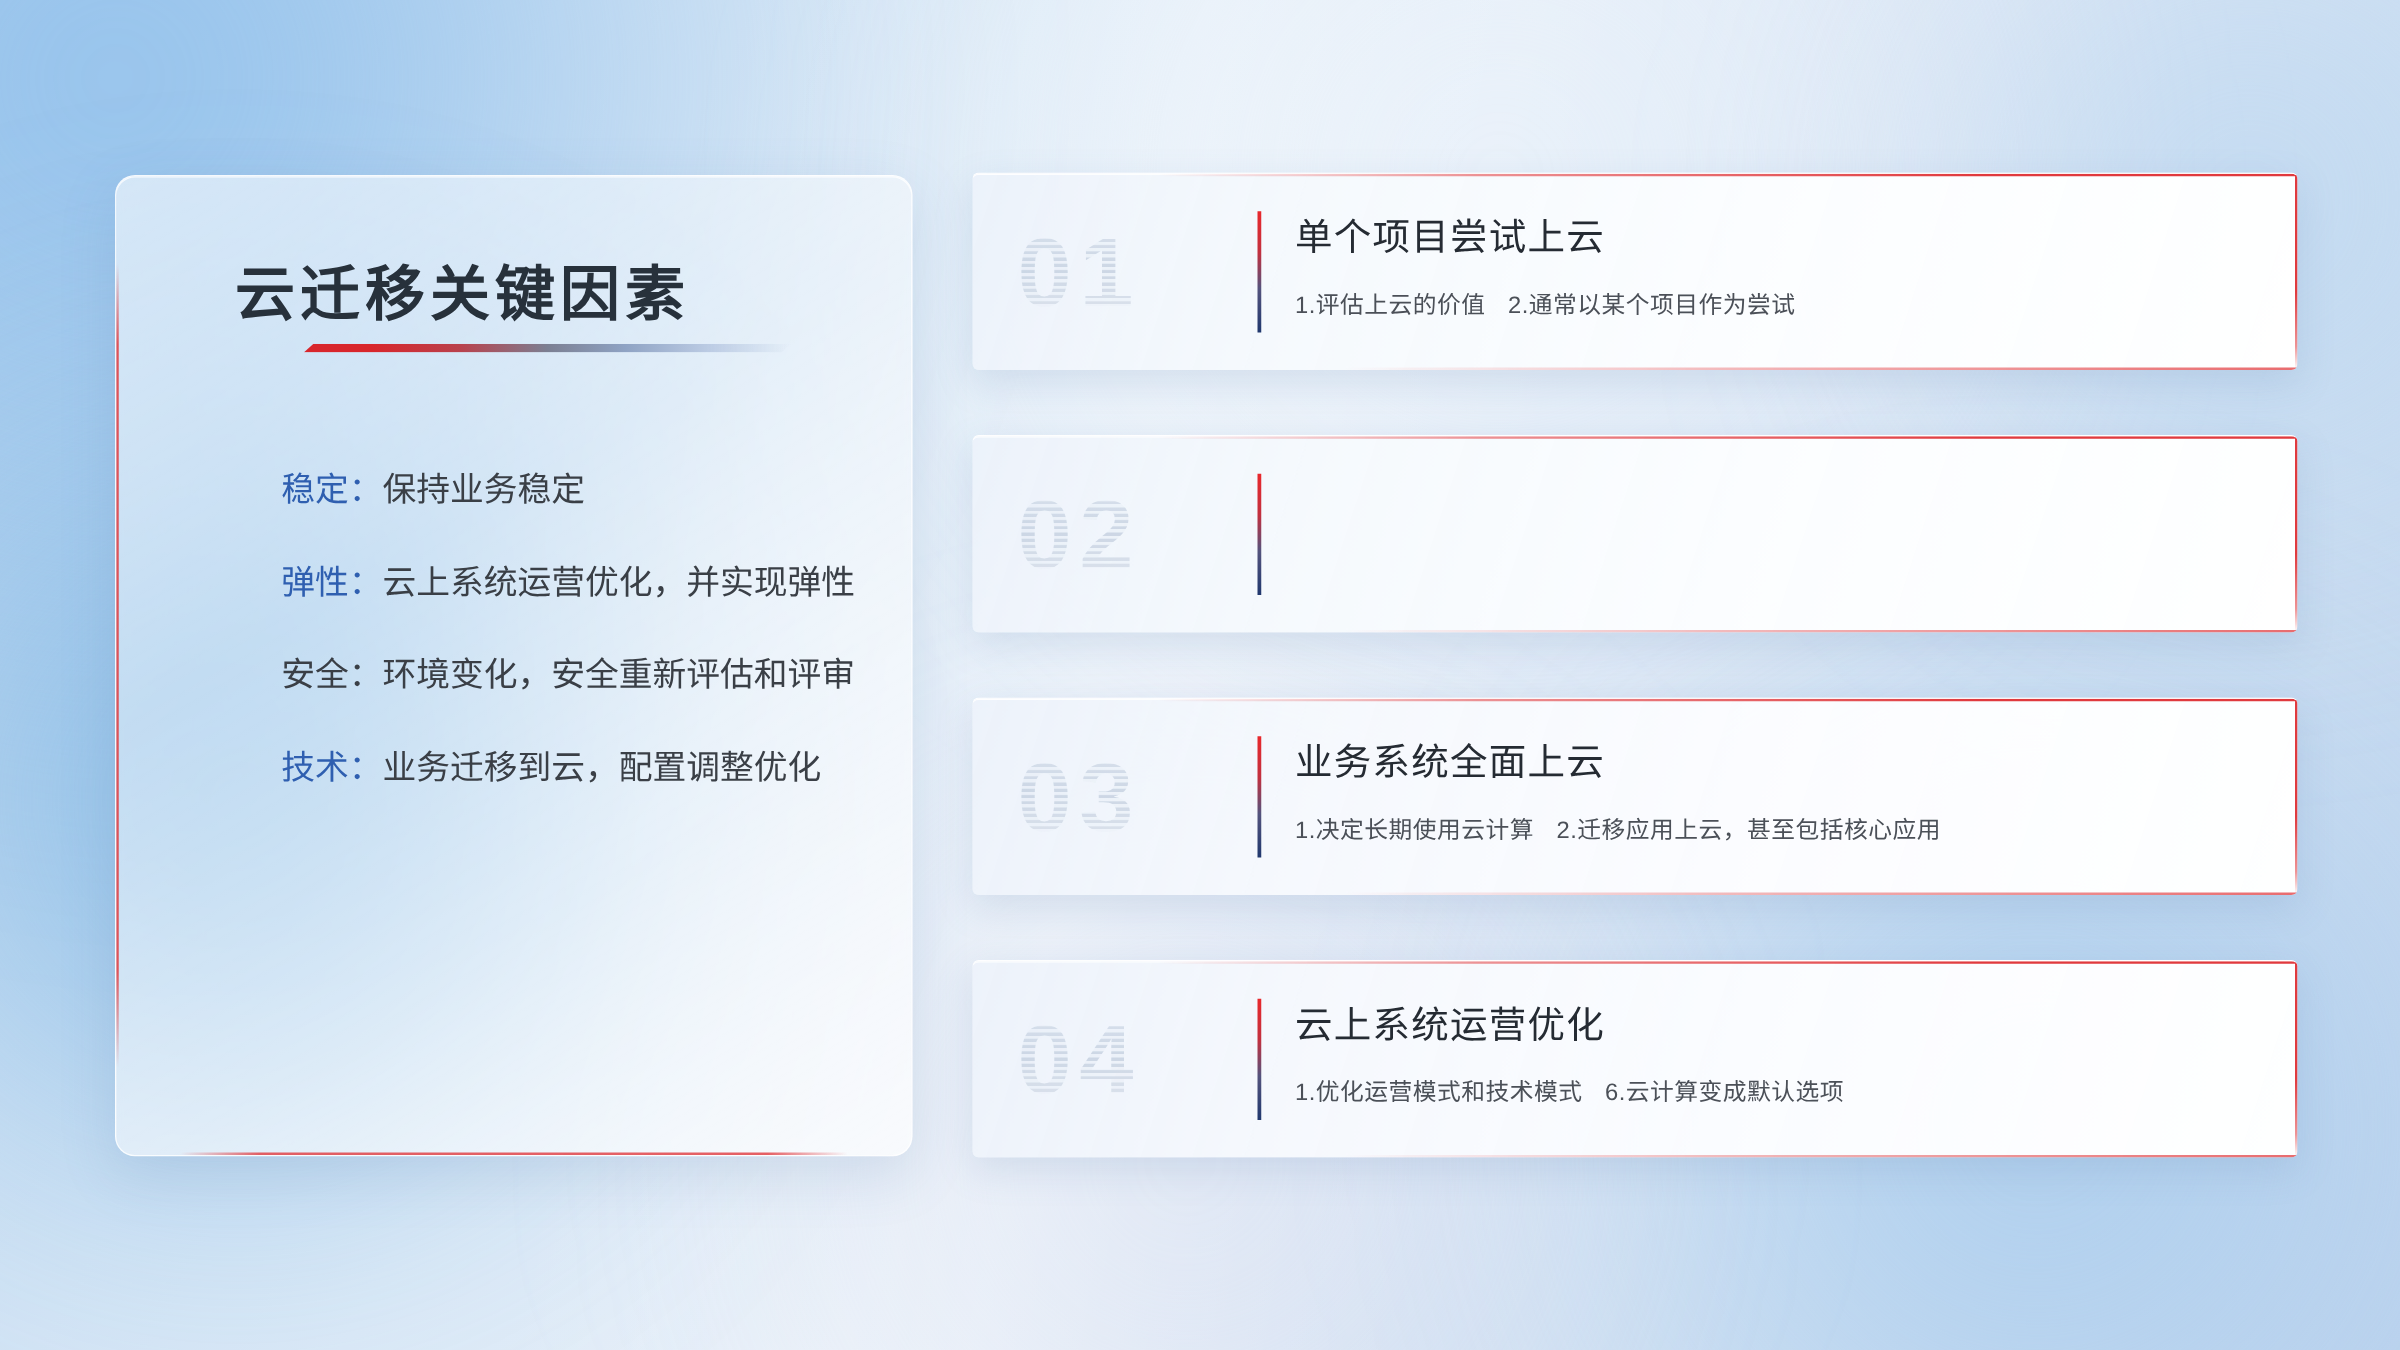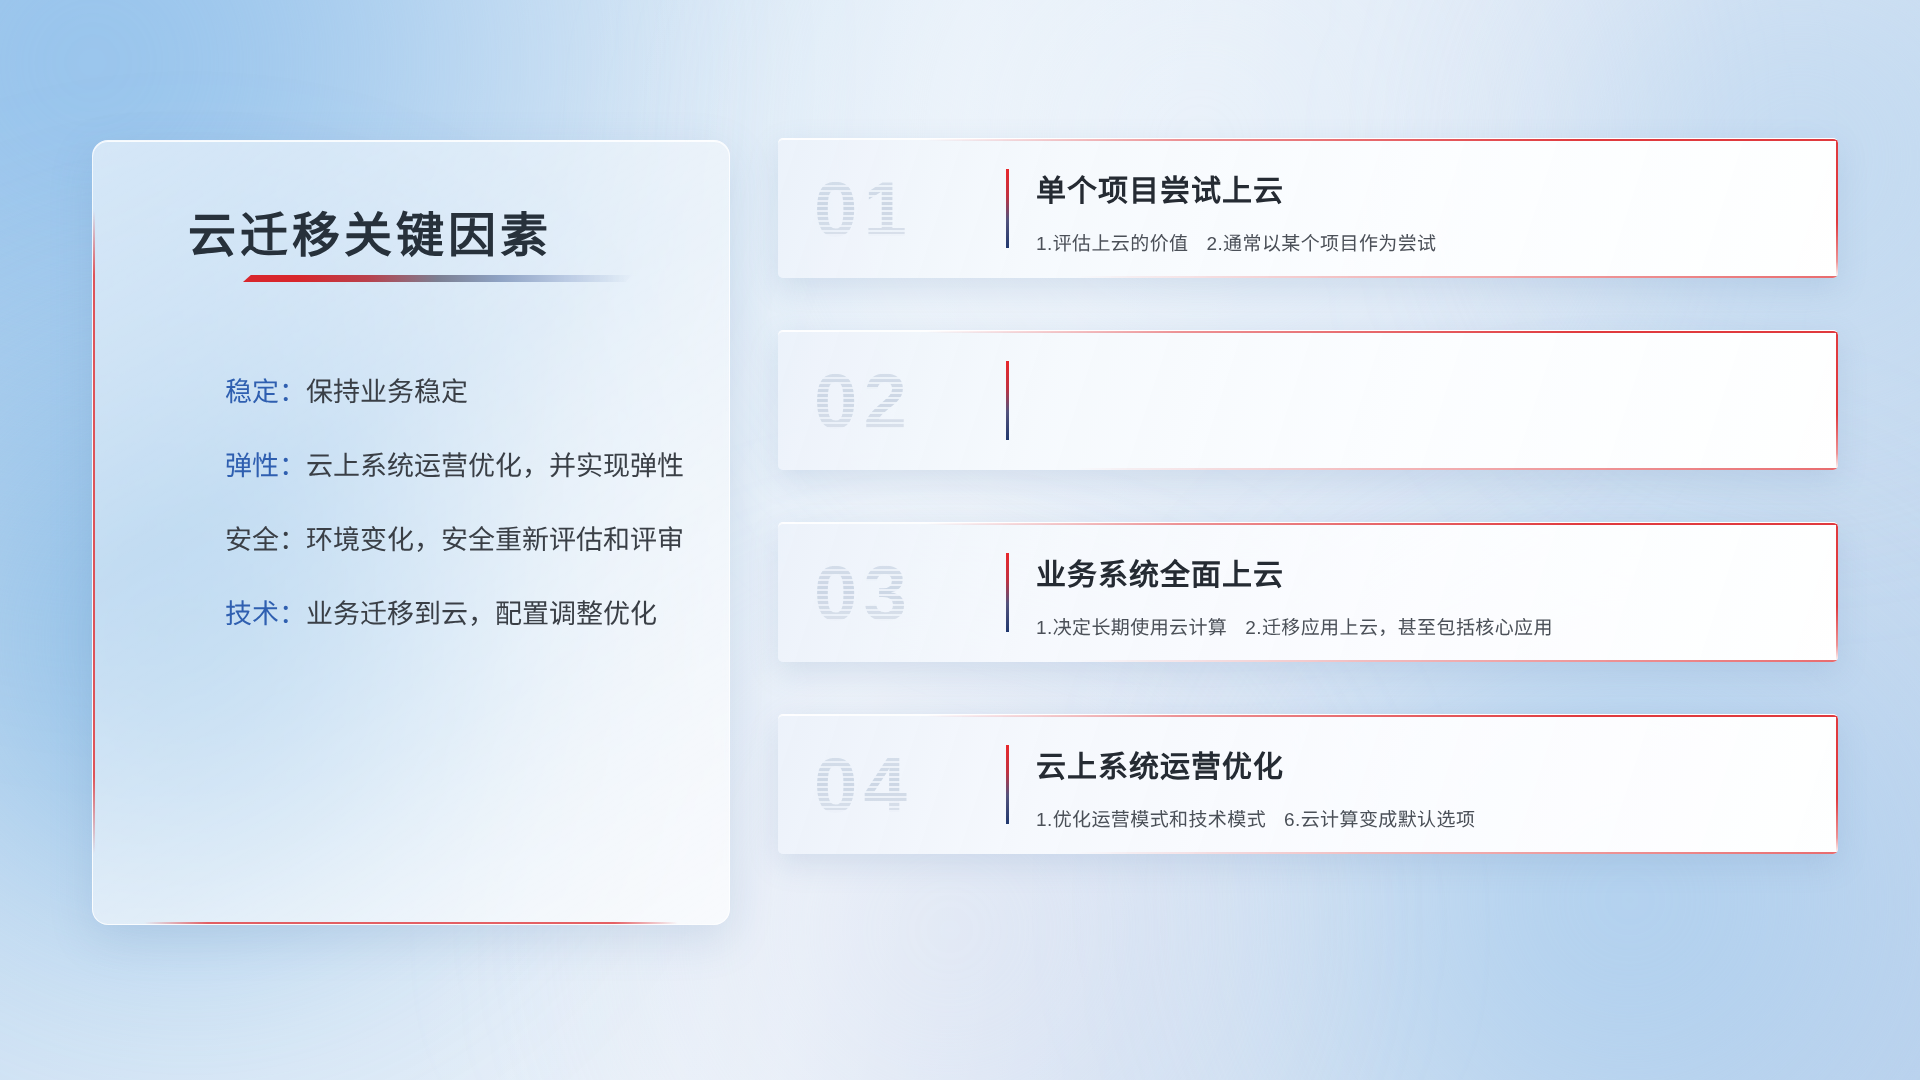--- a/index.html
+++ b/index.html
@@ -98,21 +98,21 @@
   }
   .factor-row .f-label { font-weight:400; }
   .f-label.accent { color:#2f5fb0; }
   .f-label.plain  { color:#3a3f46; }
   .factor-row.wrap { white-space:normal; line-height:1.92; margin-bottom:0; }
 
   
   .steps { position:absolute; left:778px; top:138px; width:1060px; }
   .step-card {
     position:relative;
-    height:140px;
+    height:158px;
     margin-bottom:52px;
     border-radius:5px;
     background:linear-gradient(108deg,
         rgba(236,242,250,.92) 0%,
         rgba(246,249,253,.95) 26%,
         rgba(252,253,255,.97) 58%,
         rgba(255,255,255,.99) 100%);
     box-shadow:0 10px 30px rgba(92,131,176,.17), inset 0 1px 0 rgba(255,255,255,.9);
     overflow:hidden;
     border-top:1px solid rgba(255,255,255,.9);
@@ -143,21 +143,21 @@
     -webkit-background-clip:text; background-clip:text;
     -webkit-text-fill-color:transparent;
     user-select:none;
   }
   .step-divider{
     position:absolute; left:228px; top:30px; bottom:30px; width:3px;
     background:linear-gradient(180deg, #e8282c 0%, #c2303f 34%, #53537d 64%, #20386e 100%);
   }
   .step-body { position:absolute; left:258px; top:34px; right:34px; }
   .step-title {
-    font-size:30px; color:#252b33; font-weight:700;
+    font-size:30px; color:#252b33; font-weight:400;
     letter-spacing:1px; line-height:1.2; white-space:nowrap;
   }
   .step-desc {
     margin-top:19px;
     font-size:19px; color:#4b5058; letter-spacing:.4px;
     white-space:nowrap;
   }
   .step-desc .gap { display:inline-block; width:18px; }
 </style>
 </head>

